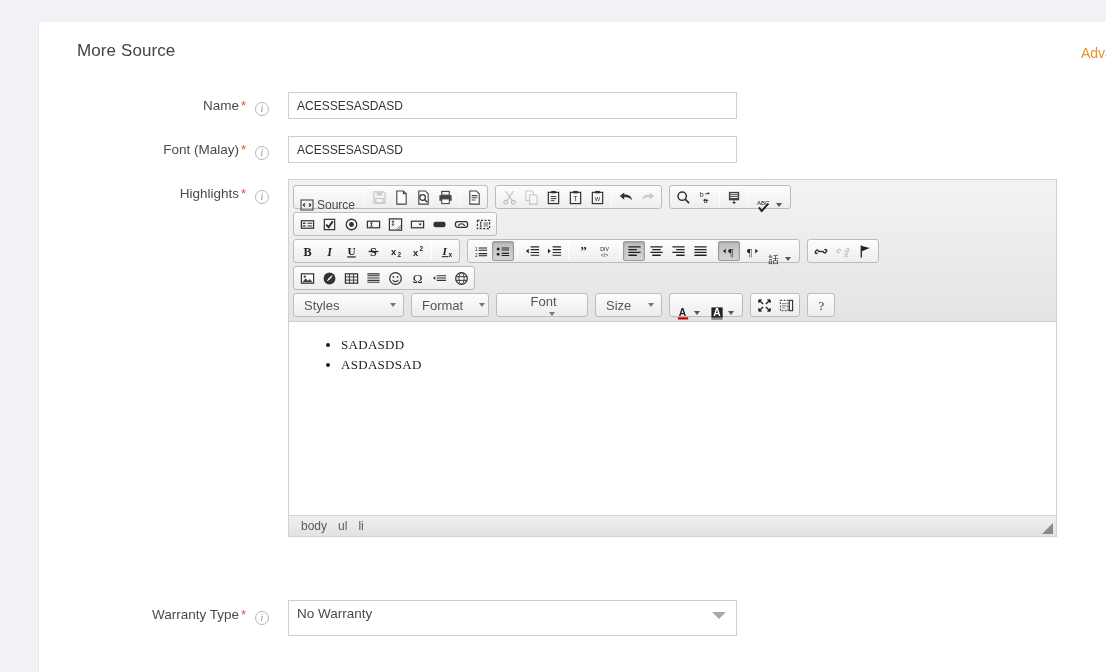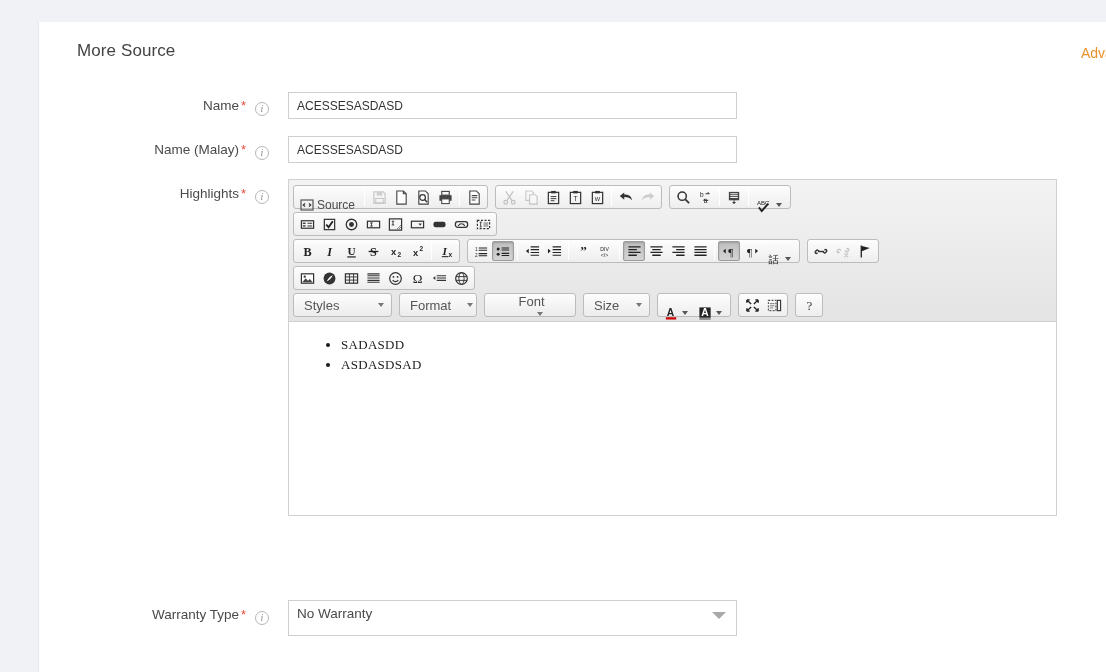--- a/index.html
+++ b/index.html
@@ -212,21 +212,21 @@
     border: 1px solid #bcbcbc;
     border-radius: 3px;
     background: linear-gradient(#fdfdfd, #ececec);
     margin-right: 7px;
     padding: 0 7px 0 10px;
     cursor: pointer;
     font-size: 13px;
     color: #555;
   }
   .tb-combo .arrow-dn { border-top-color: #777; margin-left: 16px; }
-  .combo-styles { width: 99px; }
+  .combo-styles { width: 111px; }
   .combo-format { width: 78px; }
   .combo-font   { width: 92px; flex-direction: column; }
   .combo-size   { width: 67px; }
   .combo-size .arrow-dn { margin-left: 8px; }
 
   .ck-body {
     height: 193px;
     background: #fff;
     padding: 6px 10px;
     overflow: hidden;
@@ -280,21 +280,21 @@
 
   <div class="form-row" style="top:75px;">
     <div class="field-label">
       <span>Name</span><span class="req-star">*</span><span class="info-icon">i</span>
     </div>
     <input class="text-input" style="top: -5px;" type="text" value="ACESSESASDASD">
   </div>
 
   <div class="form-row" style="top:119px;">
     <div class="field-label">
-      <span>Name (Malay)</span><span class="req-star">*</span><span class="info-icon">i</span>
+      <span>Font (Malay)</span><span class="req-star">*</span><span class="info-icon">i</span>
     </div>
     <input class="text-input" style="top: -5px;" type="text" value="ACESSESASDASD">
   </div>
 
   <div class="form-row" style="top:163px;">
     <div class="field-label">
       <span>Highlights</span><span class="req-star">*</span><span class="info-icon">i</span>
     </div>
 
     <div class="ck-editor" style="top:-6px;">
@@ -760,20 +760,26 @@
         </div>
       </div>
 
       <div class="ck-body">
         <ul>
           <li>SADASDD</li>
           <li>ASDASDSAD</li>
         </ul>
       </div>
 
+      <div class="ck-footer">
+        <span class="path-item">body</span>
+        <span class="path-item">ul</span>
+        <span class="path-item">li</span>
+        <span class="resize-grip"></span>
+      </div>
     </div>
   </div>
 
   <div class="form-row" style="top:584px;">
     <div class="field-label">
       <span>Warranty Type</span><span class="req-star">*</span><span class="info-icon">i</span>
     </div>
     <div class="select-wrap" style="top:-6px;">
       <span class="select-value">No Warranty</span>
       <span class="select-arrow"></span>

